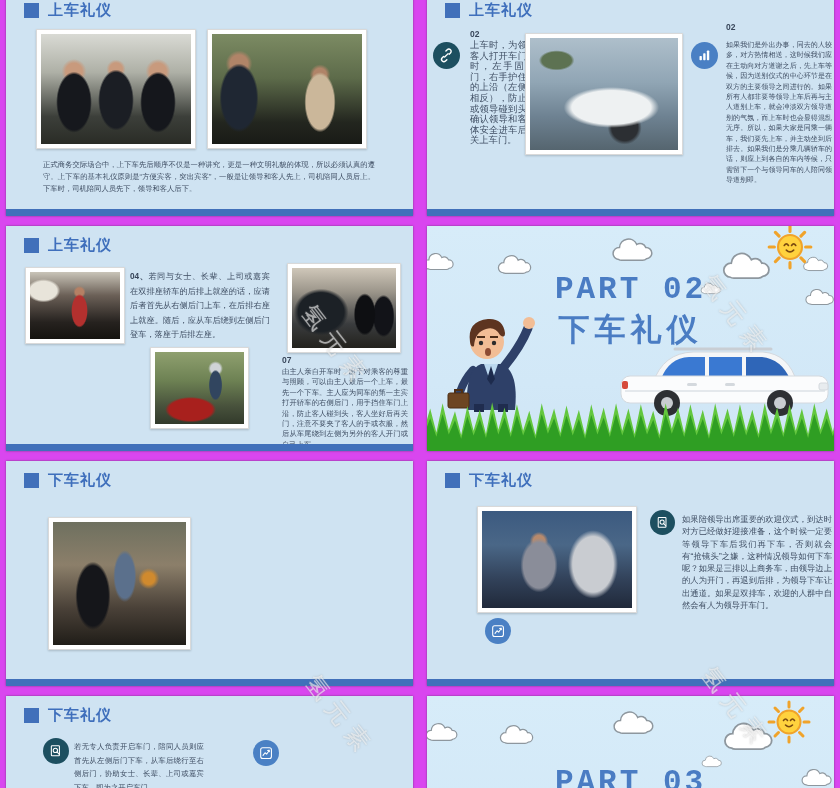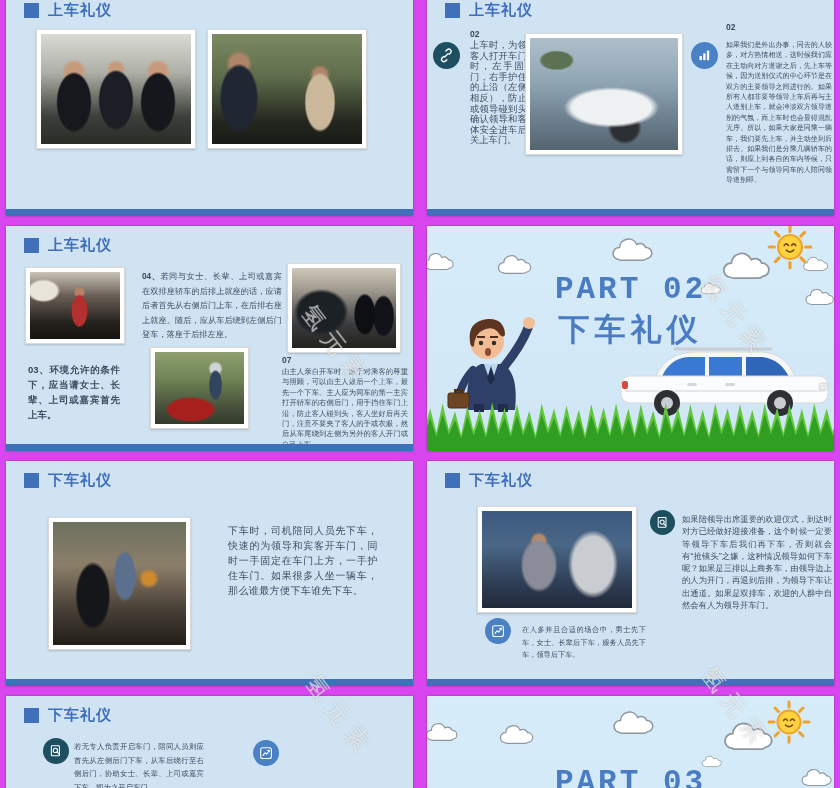--- a/index.html
+++ b/index.html
@@ -94,20 +94,21 @@
     <div class="hdr">
       <span class="hsq"></span>
       <span class="htitle">上车礼仪</span>
     </div>
     <div class="ph" style="left:30px;top:38px;width:160px;height:120px;">
       <div class="pimg p1"></div>
     </div>
     <div class="ph" style="left:201px;top:38px;width:160px;height:120px;">
       <div class="pimg p2"></div>
     </div>
+    <div class="t" style="left:37px;top:168px;width:332px;font-size:7.3px;line-height:12.2px;">正式商务交际场合中，上下车先后顺序不仅是一种讲究，更是一种文明礼貌的体现，所以必须认真的遵守。上下车的基本礼仪原则是“方便宾客，突出宾客”，一般是让领导和客人先上，司机陪同人员后上。下车时，司机陪同人员先下，领导和客人后下。</div>
     <div class="bbar"></div>
   </div>
 
   <div class="slide" style="left:427px;top:-9px;">
     <div class="hdr">
       <span class="hsq"></span>
       <span class="htitle">上车礼仪</span>
     </div>
     <div class="icirc teal" style="left:6px;top:51px;width:27px;height:27px;">
       <svg viewBox="0 0 24 24" fill="none" stroke="#fff" stroke-width="2" stroke-linecap="round">
@@ -134,25 +135,24 @@
   </div>
 
   <div class="slide" style="left:6px;top:226px;">
     <div class="hdr">
       <span class="hsq"></span>
       <span class="htitle">上车礼仪</span>
     </div>
     <div class="ph" style="left:19px;top:41px;width:100px;height:77px;">
       <div class="pimg p4"></div>
     </div>
-    <div class="t" style="left:136px;top:44px;width:140px;font-size:8.2px;line-height:14.6px;"><span class="num">04、</span><span>若同与女士、长辈、上司或嘉宾在双排座轿车的后排上就座的话，应请后者首先从右侧后门上车，在后排右座上就座。随后，应从车后绕到左侧后门登车，落座于后排左座。</span></div>
+    <div class="t" style="left:124px;top:44px;width:140px;font-size:8.2px;line-height:14.6px;"><span class="num">04、</span><span>若同与女士、长辈、上司或嘉宾在双排座轿车的后排上就座的话，应请后者首先从右侧后门上车，在后排右座上就座。随后，应从车后绕到左侧后门登车，落座于后排左座。</span></div>
     <div class="ph" style="left:281px;top:37px;width:114px;height:90px;">
       <div class="pimg p5"></div>
     </div>
-    <div class="t" style="left:22px;top:136px;width:92px;font-size:9.5px;line-height:15px;font-weight:600;"><span class="num">03、</span><span>环境允许的条件下，应当请女士、长辈、上司或嘉宾首先上车。</span></div>
     <div class="ph" style="left:144px;top:121px;width:99px;height:82px;">
       <div class="pimg p6"></div>
     </div>
     <div class="blocknum" style="left:276px;top:129px;font-size:8.5px;">07</div>
     <div class="t" style="left:276px;top:141px;width:126px;font-size:7.3px;line-height:10.4px;">由主人亲自开车时，出于对乘客的尊重与照顾，可以由主人最后一个上车，最先一个下车。主人应为同车的第一主宾打开轿车的右侧后门，用手挡住车门上沿，防止客人碰到头，客人坐好后再关门，注意不要夹了客人的手或衣服，然后从车尾绕到左侧为另外的客人开门或自己上车。</div>
     <div class="bbar"></div>
   </div>
 
   <div class="slide sky" style="left:427px;top:226px;">
     <div class="cloud" style="left:-6px;top:26px;width:36px;">
@@ -246,21 +246,20 @@
   </div>
 
   <div class="slide" style="left:6px;top:461px;">
     <div class="hdr">
       <span class="hsq"></span>
       <span class="htitle">下车礼仪</span>
     </div>
     <div class="ph" style="left:42px;top:56px;width:143px;height:133px;">
       <div class="pimg p7"></div>
     </div>
-    <div class="t" style="left:222px;top:62px;width:150px;font-size:10px;line-height:15px;letter-spacing:.4px;">下车时，司机陪同人员先下车，快速的为领导和宾客开车门，同时一手固定在车门上方，一手护住车门。如果很多人坐一辆车，那么谁最方便下车谁先下车。</div>
     <div class="bbar"></div>
   </div>
 
   <div class="slide" style="left:427px;top:461px;">
     <div class="hdr">
       <span class="hsq"></span>
       <span class="htitle">下车礼仪</span>
     </div>
     <div class="ph" style="left:50px;top:45px;width:160px;height:107px;">
       <div class="pimg p8"></div>
@@ -273,21 +272,20 @@
       </svg>
     </div>
     <div class="t" style="left:255px;top:52px;width:150px;font-size:8.3px;line-height:12.3px;">如果陪领导出席重要的欢迎仪式，到达时对方已经做好迎接准备，这个时候一定要等领导下车后我们再下车，否则就会有“抢镜头”之嫌，这种情况领导如何下车呢？如果是三排以上商务车，由领导边上的人为开门，再退到后排，为领导下车让出通道。如果是双排车，欢迎的人群中自然会有人为领导开车门。</div>
     <div class="icirc blue" style="left:58px;top:157px;width:26px;height:26px;">
       <svg viewBox="0 0 24 24" fill="none" stroke="#fff" stroke-width="1.6" stroke-linecap="round" stroke-linejoin="round">
         <rect x="4" y="4" width="16" height="16" rx="3"></rect>
         <path d="M7.5 15.5l3-4 2.5 2 3.5-5"></path>
         <path d="M14.3 8.2l2.2-.5.4 2.2"></path>
       </svg>
     </div>
-    <div class="t" style="left:95px;top:163px;width:124px;font-size:7.2px;line-height:12.5px;">在人多并且合适的场合中，男士先下车，女士、长辈后下车，服务人员先下车，领导后下车。</div>
     <div class="bbar"></div>
   </div>
 
   <div class="slide" style="left:6px;top:696px;">
     <div class="hdr">
       <span class="hsq"></span>
       <span class="htitle">下车礼仪</span>
     </div>
     <div class="icirc teal" style="left:37px;top:42px;width:26px;height:26px;">
       <svg viewBox="0 0 24 24" fill="none" stroke="#fff" stroke-width="1.6">

